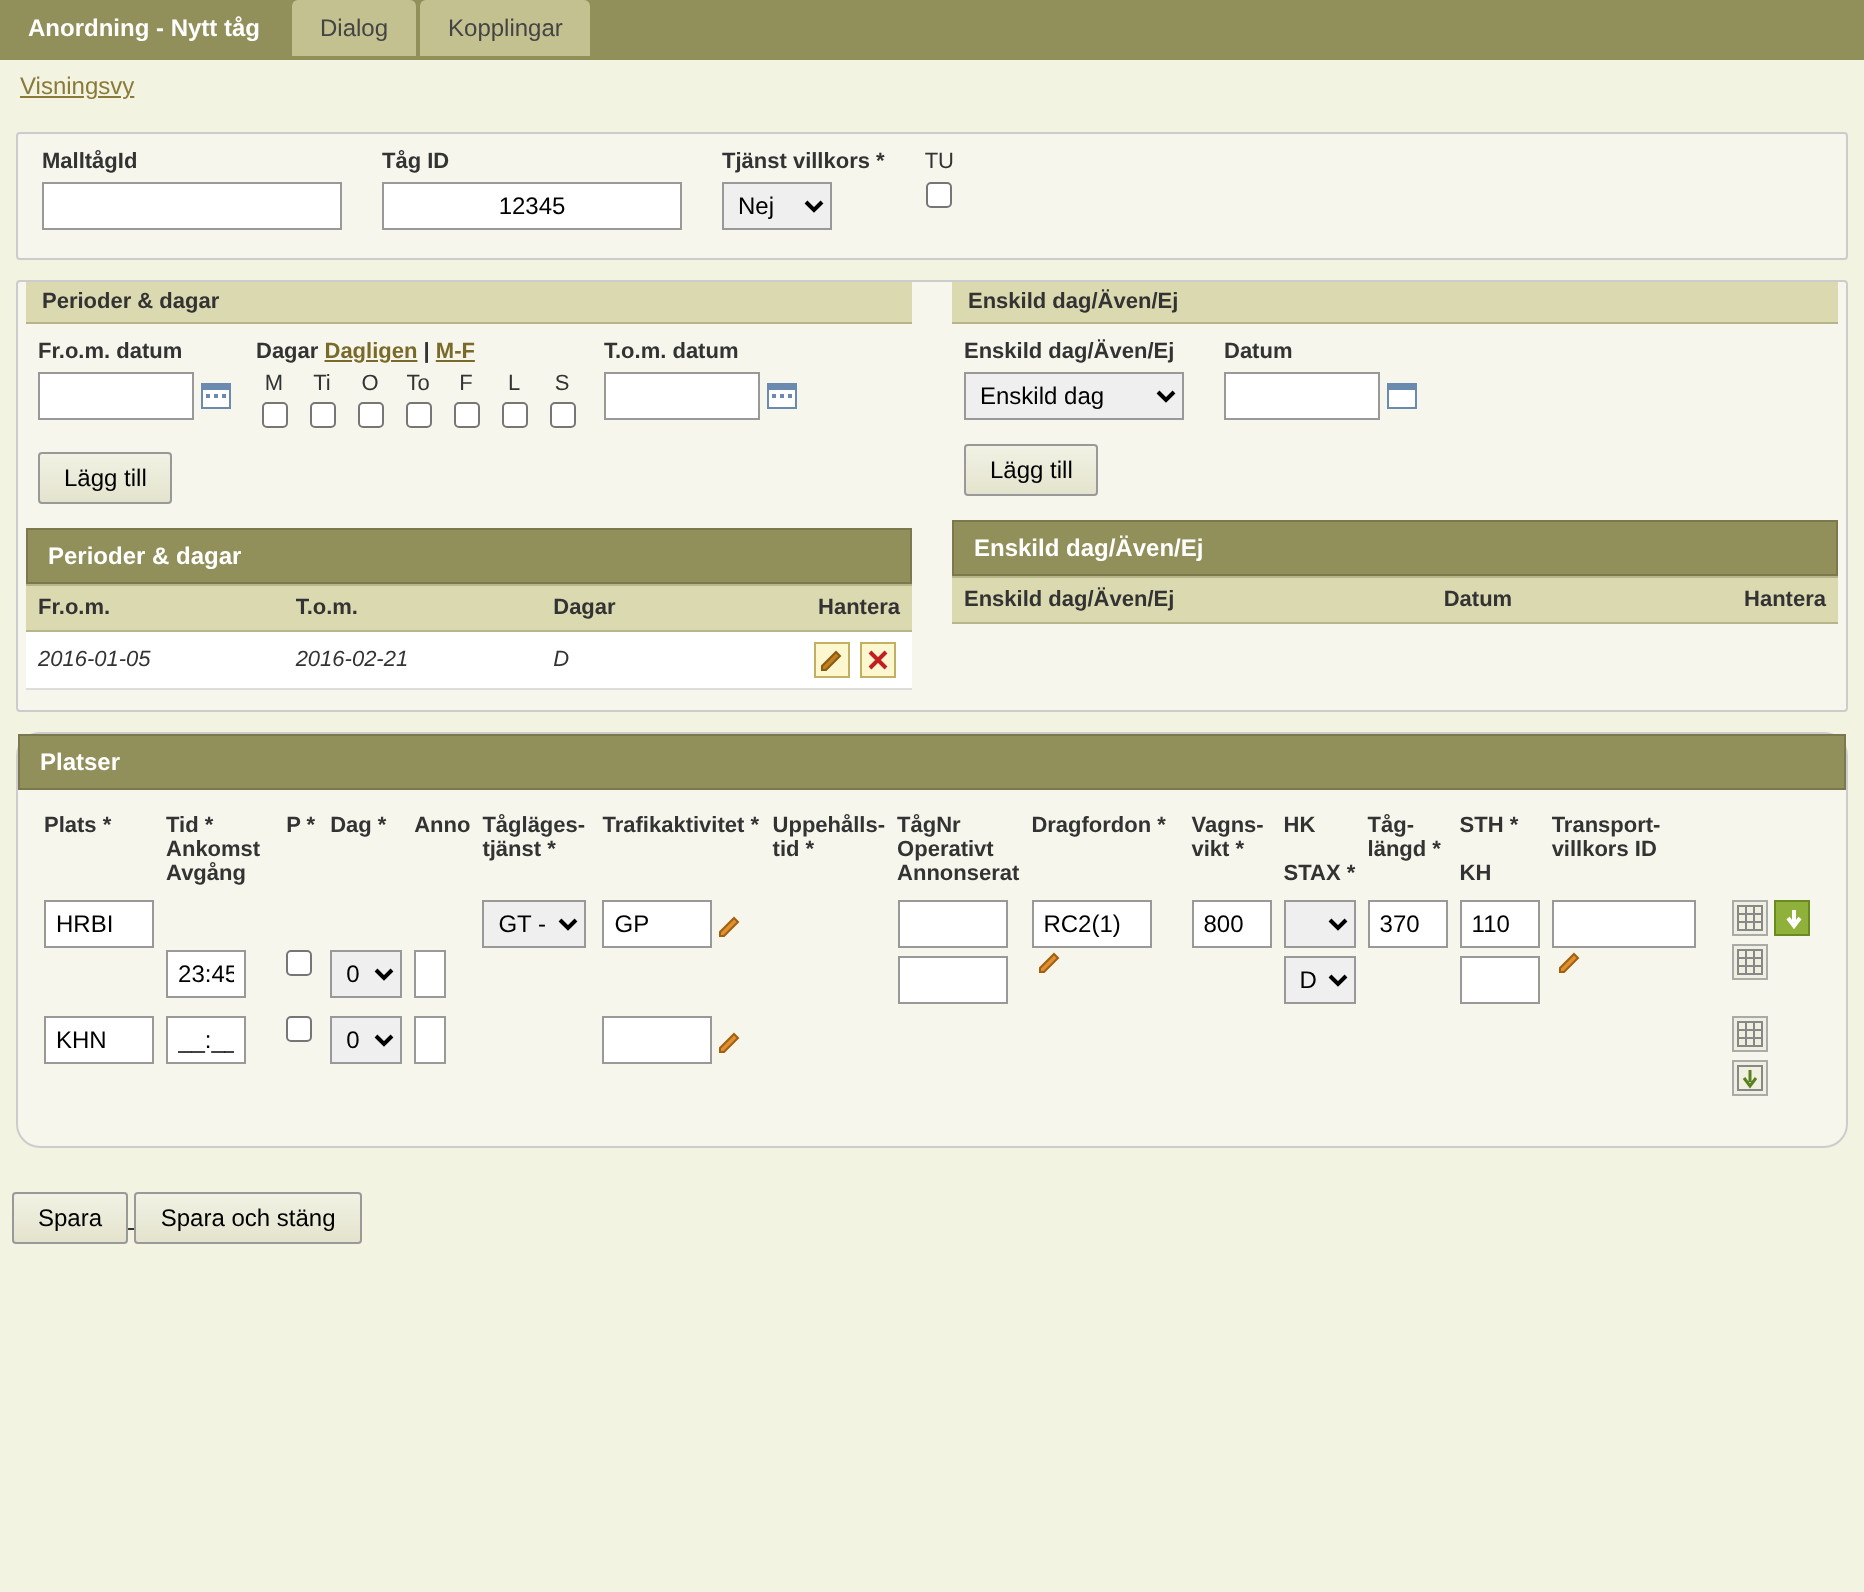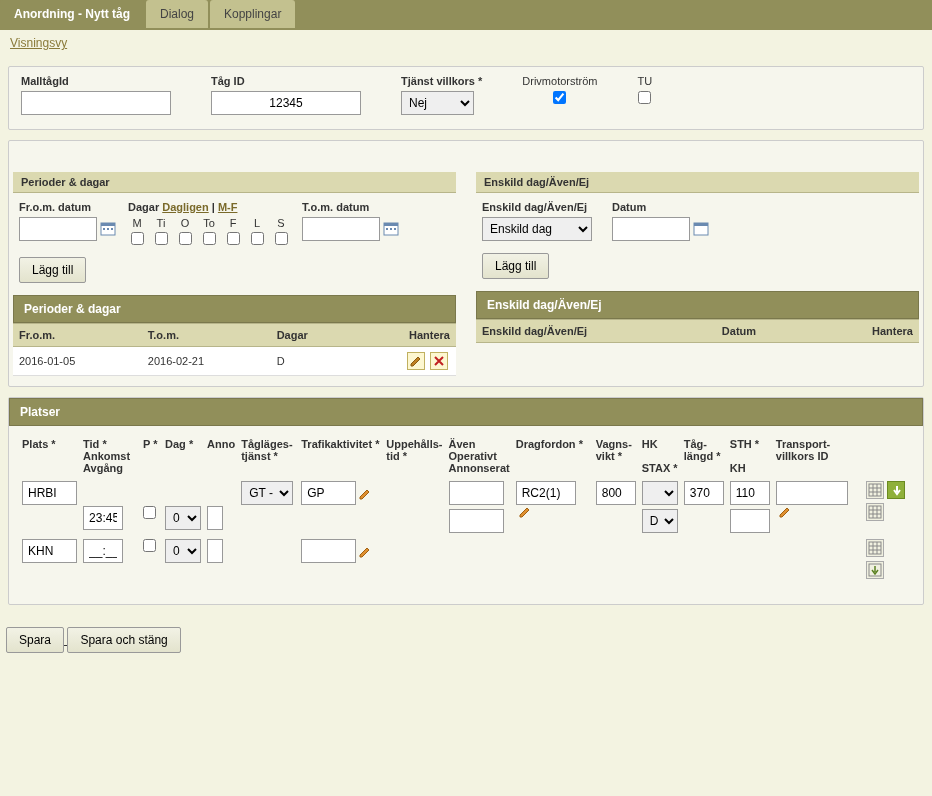--- a/index.html
+++ b/index.html
@@ -5,55 +5,55 @@
 * { box-sizing: border-box; margin: 0; padding: 0; }
 body { font-family: Arial, sans-serif; font-size: 12px; background: #f3f3e1; color: #333; }
 .tabs { display: flex; background: #918f5a; border-bottom: 2px solid #918f5a; }
 .tab { padding: 7px 14px; background: #c3c18f; color: #444; margin-right: 2px; cursor: pointer; font-size: 12px; border-radius: 3px 3px 0 0; }
 .tab.active { background: #918f5a; color: #fff; font-weight: bold; }
 .link-row { padding: 6px 10px; }
 .link-row a { color: #8a7a3a; text-decoration: underline; font-size: 12px; }
 .panel { margin: 10px 8px; background: #f6f6ed; border: 1px solid #ccc; border-radius: 2px; }
 .panel-title { font-size: 15px; color: #555; padding: 10px 12px; }
 .panel-body { padding: 8px 12px 14px 12px; }
-.field-row { display: flex; gap: 40px; }
+.field-row { display: flex; gap: 20px; }
 .field-group { display: flex; flex-direction: column; gap: 4px; }
 .field-label { font-weight: bold; font-size: 11px; color: #333; }
 input[type=text] { border: 1px solid #999; padding: 4px 5px; font-size: 12px; height: 24px; }
 select { border: 1px solid #999; padding: 2px 3px; font-size: 12px; height: 24px; }
 .req { color: #333; }
 .section-bar { background: #918f5a; color: #fff; font-weight: bold; padding: 6px 10px; font-size: 12px; border: 1px solid #7a784c; }
 .subhead { background: #dbd9b0; color: #333; font-weight: bold; font-size: 11px; padding: 4px 8px; border-bottom: 1px solid #b7b58a; }
 .two-col { display: flex; gap: 20px; padding: 0 4px; }
-.col { flex: 1; margin-top: 31px; }
+.col { flex: 1; }
 .days-row { display: flex; gap: 6px; align-items: flex-start; }
 .day-col { display: flex; flex-direction: column; align-items: center; gap: 3px; width: 18px; font-size: 11px; }
 .btn { background: linear-gradient(#f2f2e5,#e3e3cd); border: 1px solid #999; padding: 5px 12px; font-size: 12px; cursor: pointer; border-radius: 2px; }
 .cal-icon { width: 16px; height: 16px; display: inline-block; vertical-align: middle; cursor: pointer; }
 .cal-icon svg { display: block; }
 table.datatable { width: 100%; border-collapse: collapse; font-size: 11px; }
 table.datatable th { background: #dbd9b0; color: #333; text-align: left; font-weight: bold; padding: 5px 6px; border-top: 1px solid #b7b58a; border-bottom: 1px solid #b7b58a; }
-table.datatable td { padding: 5px 6px; background: #fff; border-bottom: 1px solid #ddd; }
+table.datatable td { padding: 5px 6px; background: #fff; border-bottom: 1px solid #ddd; font-style: italic; }
 .icon-btn { display: inline-block; width: 18px; height: 18px; border: 1px solid #c0b060; background: #fdf7d0; margin-right: 2px; cursor: pointer; vertical-align: middle; position: relative; }
 .icon-btn svg { position: absolute; top: 1px; left: 1px; }
 .platser-table { width: 100%; font-size: 11px; border-collapse: collapse; }
 .platser-table th { color: #333; font-weight: bold; text-align: left; padding: 4px 3px; vertical-align: top; font-size: 11px; }
 .platser-table td { padding: 3px 3px; vertical-align: top; }
 .small-input { width: 55px; }
 .tiny-input { width: 40px; }
 .mid-input { width: 60px; }
 .edit-icon { display: inline-block; width: 14px; height: 14px; cursor: pointer; vertical-align: middle; margin-left: 2px; }
 .arrow-btn { display: inline-block; width: 18px; height: 18px; background: #8fb03a; border: 1px solid #6a8a20; cursor: pointer; vertical-align: middle; position: relative; }
 .arrow-btn svg { position: absolute; top: 2px; left: 3px; }
 .grid-icon { display: inline-block; width: 18px; height: 18px; border: 1px solid #aaa; background: #f0f0e0; cursor: pointer; vertical-align: middle; position: relative; }
 .grid-icon svg { position: absolute; top: 1px; left: 1px; }
 .bottom-bar { padding: 12px 6px; text-decoration: underline; }
 a.daylink { color: #7a6a2a; text-decoration: underline; cursor: pointer; }
 .inline-gap { display: flex; align-items: center; gap: 3px; }
-.platser-wrap { margin: 10px 8px; background: #f6f6ed; border: 1px solid #ccc; border-radius: 2px; padding-bottom: 10px; }
+.platser-wrap { margin: 10px 8px; background: #f6f6ed; border: 1px solid #ccc; border-radius: 12px; padding-bottom: 10px; }
 .platser-head { padding: 8px 10px 12px 10px; }
 </style>
 </head>
 <body>
 
 <div class="tabs">
   <div class="tab active">Anordning - Nytt tåg</div>
   <div class="tab">Dialog</div>
   <div class="tab">Kopplingar</div>
 </div>
@@ -68,25 +68,21 @@
       <div class="field-group">
         <span class="field-label">MalltågId</span>
         <input type="text" style="width: 150px;" value="">
       </div>
       <div class="field-group">
         <span class="field-label">Tåg ID</span>
         <input type="text" style="width: 150px; text-align: center;" value="12345">
       </div>
       <div class="field-group">
         <span class="field-label req">Tjänst villkors *</span>
-        <select style="width:73px"><option>Nej</option></select>
-      </div>
-      <div class="field-group" style="align-items:center">
-        <span class="field-label" style="font-weight:normal">Drivmotorström</span>
-        <input type="checkbox" checked="" style="">
+        <select style="width:55px"><option>Nej</option></select>
       </div>
       <div class="field-group" style="align-items:center">
         <span class="field-label" style="font-weight:normal">TU</span>
         <input type="checkbox" style="">
       </div>
     </div>
   </div>
 </div>
 
 <div class="panel">
@@ -243,21 +239,21 @@
       <thead>
         <tr>
           <th style="width:58px">Plats *</th>
           <th style="width:60px"><span>Tid *</span><br><span>Ankomst</span><br><span>Avgång</span></th>
           <th style="width:22px">P *</th>
           <th style="width:38px">Dag *</th>
           <th style="width:30px">Anno</th>
           <th style="width:60px"><span>Tågläges-</span><br><span>tjänst *</span></th>
           <th style="width:85px">Trafikaktivitet *</th>
           <th style="width:58px"><span>Uppehålls-</span><br><span>tid *</span></th>
-          <th style="width:62px"><span>Även</span><br><span>Operativt</span><br><span>Annonserat</span></th>
+          <th style="width:62px"><span>TågNr</span><br><span>Operativt</span><br><span>Annonserat</span></th>
           <th style="width:80px">Dragfordon *</th>
           <th style="width:45px"><span>Vagns-</span><br><span>vikt *</span></th>
           <th style="width:42px"><span>HK</span><br><br><span>STAX *</span></th>
           <th style="width:45px"><span>Tåg-</span><br><span>längd *</span></th>
           <th style="width:42px"><span>STH *</span><br><br><span>KH</span></th>
           <th style="width:90px"><span>Transport-</span><br><span>villkors ID</span></th>
           <th style="width:50px"></th>
         </tr>
       </thead>
       <tbody>

